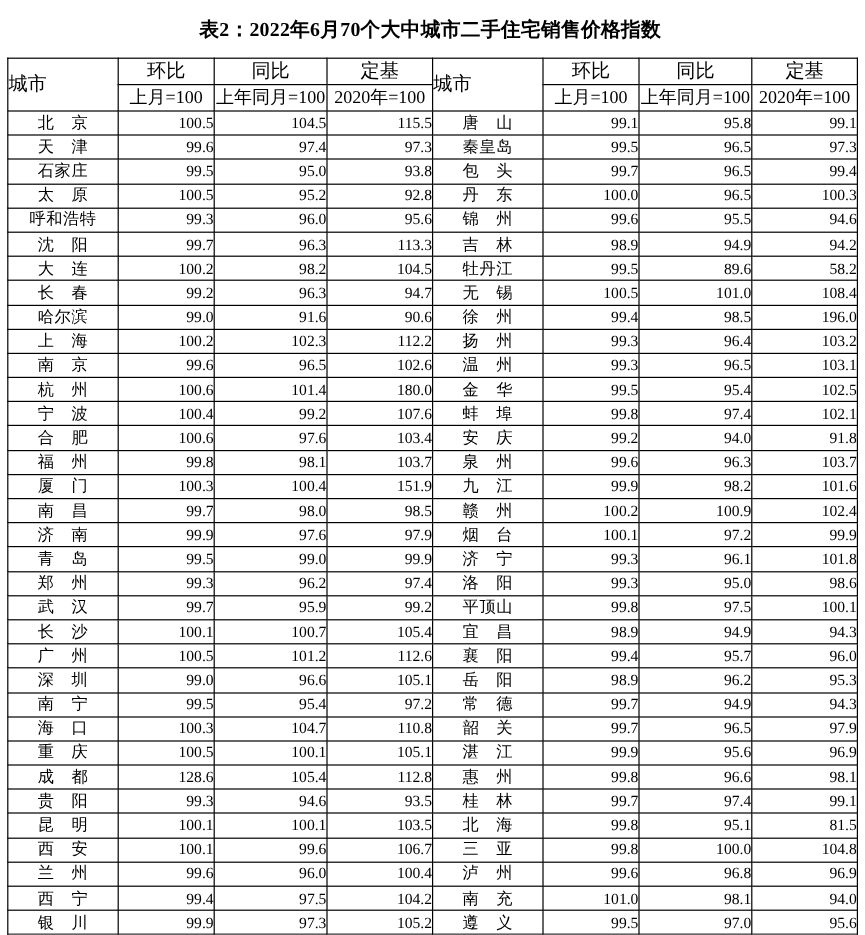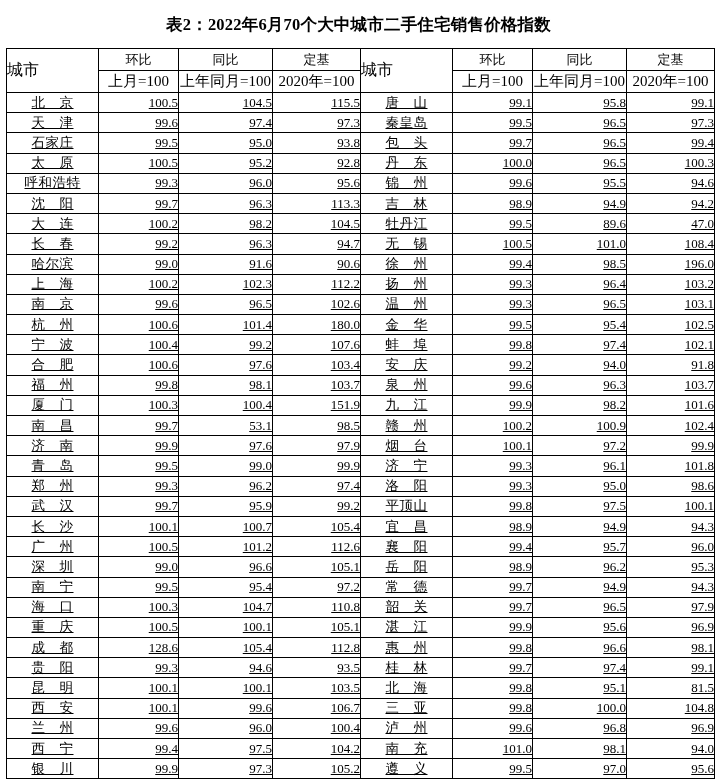--- a/index.html
+++ b/index.html
@@ -42,32 +42,31 @@
   }
   
   .hdr-city {
     text-align: left;
     font-size: 16px;
     vertical-align: middle;
     height: 42px;
   }
   .hdr-group {
     text-align: center;
-    font-size: 13px;
+    font-size: 16px;
     height: 21px;
   }
   .hdr-sub {
     text-align: center;
     font-size: 15px;
     height: 21px;
   }
   
   .r {
     height: 20.2px;
-    text-decoration: underline;
   }
   .city {
     text-align: center;
     font-size: 13.5px;
     letter-spacing: 0.5px;
     padding: 0 4px;
     white-space: nowrap;
   }
   .num {
     text-align: right;
@@ -185,21 +184,21 @@
           <td class="num">94.2</td>
         </tr>
         <tr class="r">
           <td class="city">大　连</td>
           <td class="num">100.2</td>
           <td class="num">98.2</td>
           <td class="num">104.5</td>
           <td class="city half-sep">牡丹江</td>
           <td class="num">99.5</td>
           <td class="num">89.6</td>
-          <td class="num">47.0</td>
+          <td class="num">58.2</td>
         </tr>
         <tr class="r">
           <td class="city">长　春</td>
           <td class="num">99.2</td>
           <td class="num">96.3</td>
           <td class="num">94.7</td>
           <td class="city half-sep">无　锡</td>
           <td class="num">100.5</td>
           <td class="num">101.0</td>
           <td class="num">108.4</td>
@@ -280,21 +279,21 @@
           <td class="num">100.4</td>
           <td class="num">151.9</td>
           <td class="city half-sep">九　江</td>
           <td class="num">99.9</td>
           <td class="num">98.2</td>
           <td class="num">101.6</td>
         </tr>
         <tr class="r">
           <td class="city">南　昌</td>
           <td class="num">99.7</td>
-          <td class="num">53.1</td>
+          <td class="num">98.0</td>
           <td class="num">98.5</td>
           <td class="city half-sep">赣　州</td>
           <td class="num">100.2</td>
           <td class="num">100.9</td>
           <td class="num">102.4</td>
         </tr>
         <tr class="r">
           <td class="city">济　南</td>
           <td class="num">99.9</td>
           <td class="num">97.6</td>

